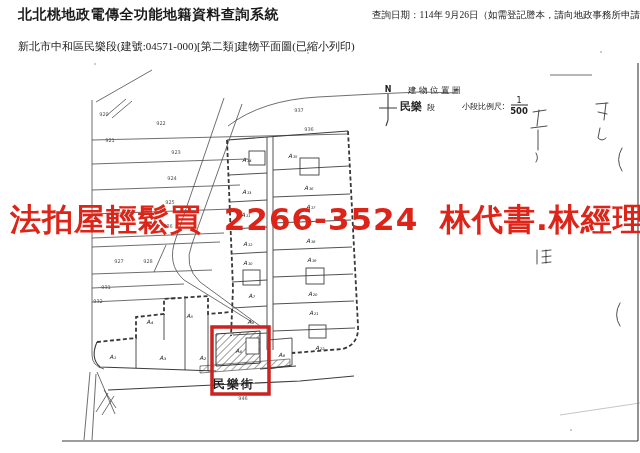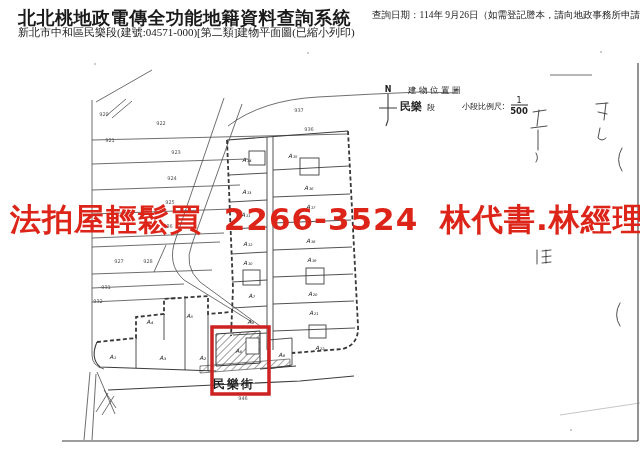--- a/index.html
+++ b/index.html
@@ -1,20 +1,20 @@
 <!DOCTYPE html>
 <html><head>
 <meta charset="utf-8">
 <style>
   html,body{margin:0;padding:0;background:#ffffff;}
   body{width:640px;height:453px;position:relative;overflow:hidden;
        font-family:"Liberation Serif","DejaVu Serif",serif;color:#1a1a1a;}
-  .hdr-title{position:absolute;left:18px;top:6px;font-size:18px;font-weight:bold;
+  .hdr-title{position:absolute;left:18px;top:6px;font-size:14px;font-weight:bold;
              letter-spacing:.5px;white-space:nowrap;text-align:right;}
-  .hdr-sub{position:absolute;left:18px;top:25px;font-size:11px;white-space:nowrap;}
+  .hdr-sub{position:absolute;left:18px;top:39px;font-size:11px;white-space:nowrap;}
   .hdr-date{position:absolute;left:372px;top:9px;font-size:9.5px;white-space:nowrap;}
   .watermark{position:absolute;left:10px;top:199px;font-size:31px;font-weight:bold;
              font-family:"DejaVu Sans","Liberation Sans",sans-serif;
              letter-spacing:1px;word-spacing:10px;white-space:nowrap;z-index:5;}
   svg{position:absolute;left:0;top:0;z-index:2;}
   .ln{stroke:#4a4a4a;stroke-width:.8;fill:none;}
   .ln2{stroke:#3c3c3c;stroke-width:1.1;fill:none;}
   .heavy{stroke:#383838;stroke-width:1.8;fill:none;stroke-dasharray:4 2.5;}
   .wall{stroke:#3e3e3e;stroke-width:.9;fill:none;}
   .scrib{stroke:#2f2f2f;stroke-width:1;fill:none;opacity:.85;stroke-linecap:round;}

